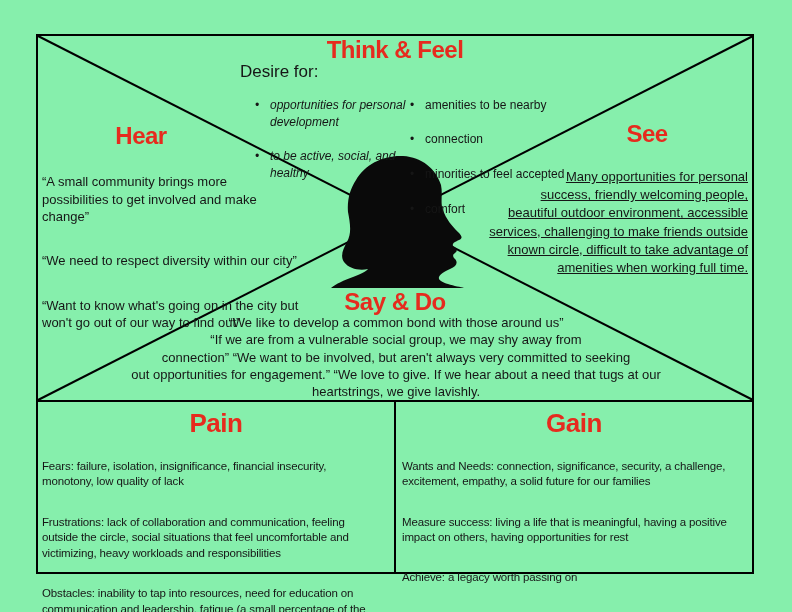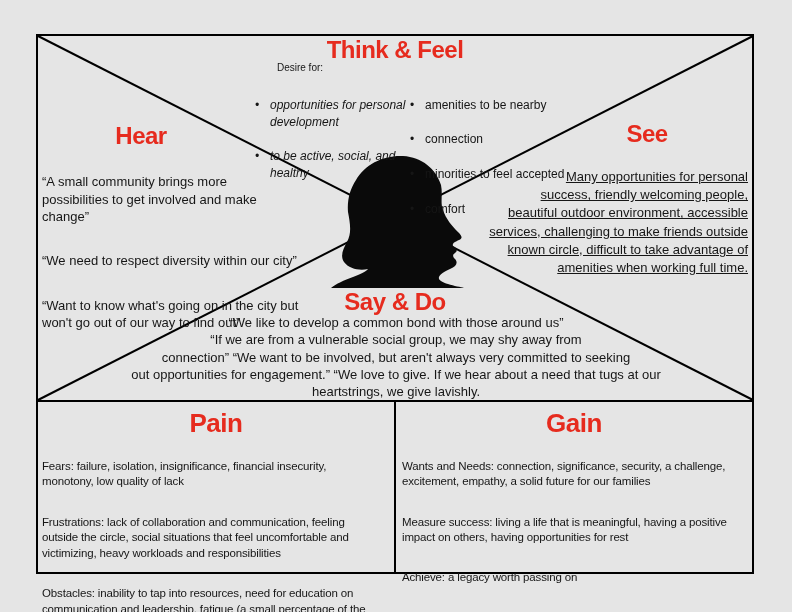--- a/index.html
+++ b/index.html
@@ -1,17 +1,17 @@
 <!DOCTYPE html>
 <html><head>
 <meta charset="utf-8">
 <style>
   html,body{margin:0;padding:0;background:#ffffff;}
   .canvas{
-    position:relative;width:792px;height:612px;background:#e5e5e5;overflow:hidden;
+    position:relative;width:792px;height:612px;background:#86efac;overflow:hidden;
     font-family:"Liberation Sans","DejaVu Sans",sans-serif;color:#161616;
   }
   .abs{position:absolute;}
   .frame{box-sizing:border-box;border:2px solid #000;background:transparent;}
   .overlay-svg{position:absolute;left:0;top:0;width:792px;height:612px;z-index:2;pointer-events:none;}
   .txt{z-index:3;white-space:pre-line;}
   .q-title{
     z-index:3;font-weight:bold;font-size:24px;letter-spacing:-0.5px;
     color:var(--accent);text-align:center;line-height:1;
   }
@@ -21,21 +21,21 @@
   }
   .body-13{font-size:13px;line-height:1.33;}
   .hear-block p{margin:0 0 10px 0;}
   .see-block{text-align:right;}
   .saydo-block{text-align:center;}
   .panel-text{font-size:11.5px;line-height:1.36;letter-spacing:-0.15px;}
   .panel-text p{margin:0 0 9px 0;}
   .bullets{list-style:none;margin:0;padding:0;font-size:12px;line-height:1.4;}
   .bullets li{position:relative;padding-left:17px;margin:0 0 1px 0;white-space:pre-line;}
   .bullets li::before{content:"\2022";position:absolute;left:2px;top:0;}
-  .intro{font-size:10px;line-height:1.2;text-align:center;}
+  .intro{font-size:17px;line-height:1.2;}
 </style>
 </head>
 <body>
 
 <div class="canvas" style="--accent:#e62b1e;">
 
   <div class="abs frame" style="left:36px;top:34px;width:718px;height:368px;z-index:1;"></div>
 
   <div class="abs frame" style="left:36px;top:400px;width:360px;height:174px;z-index:1;"></div>
 

